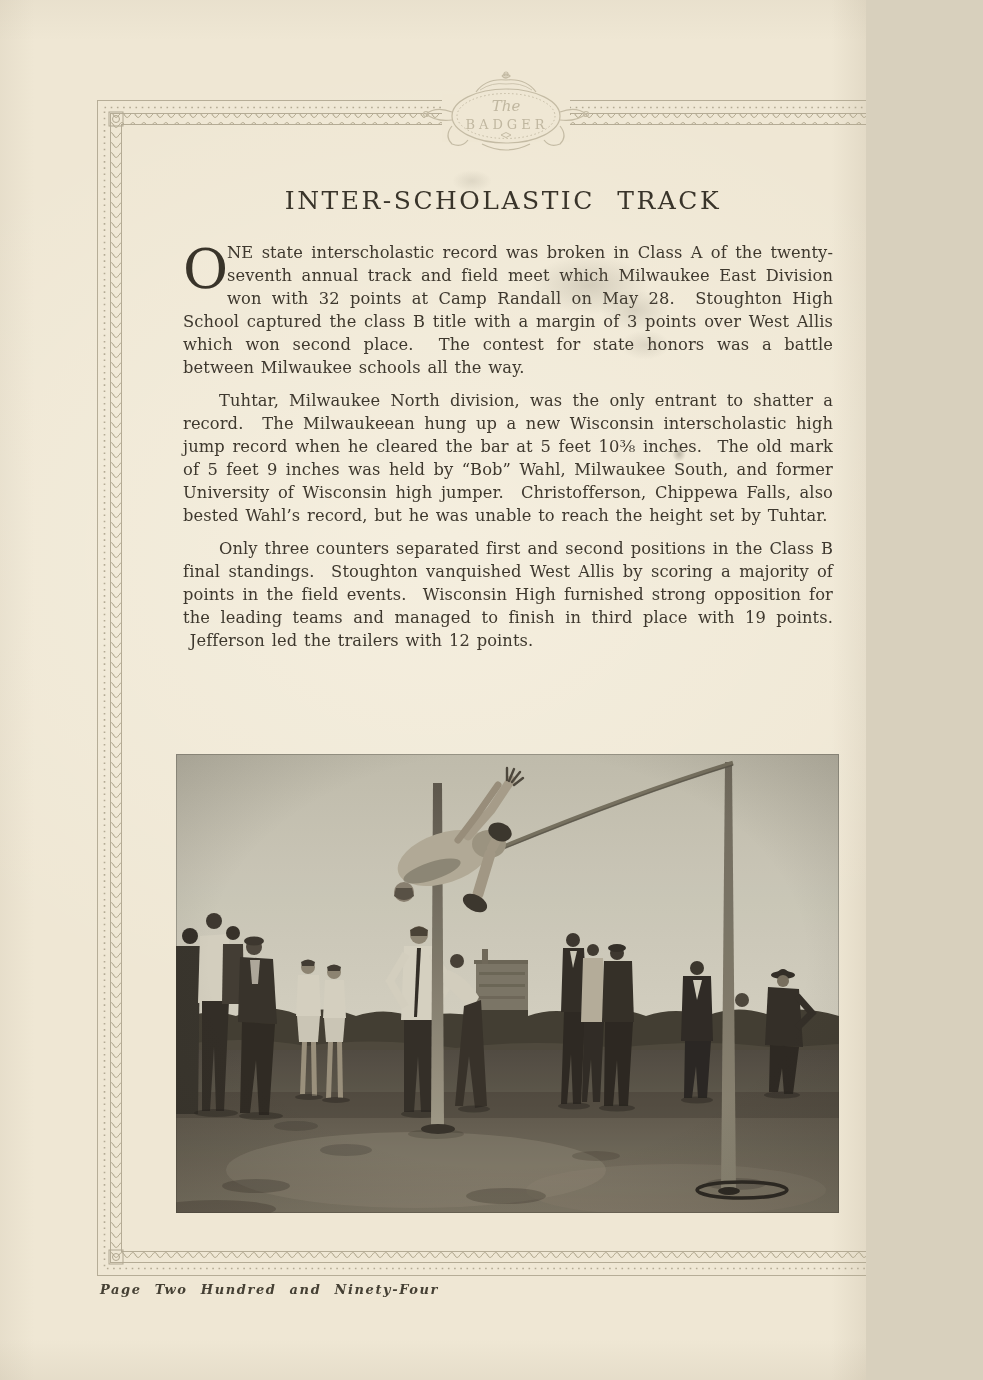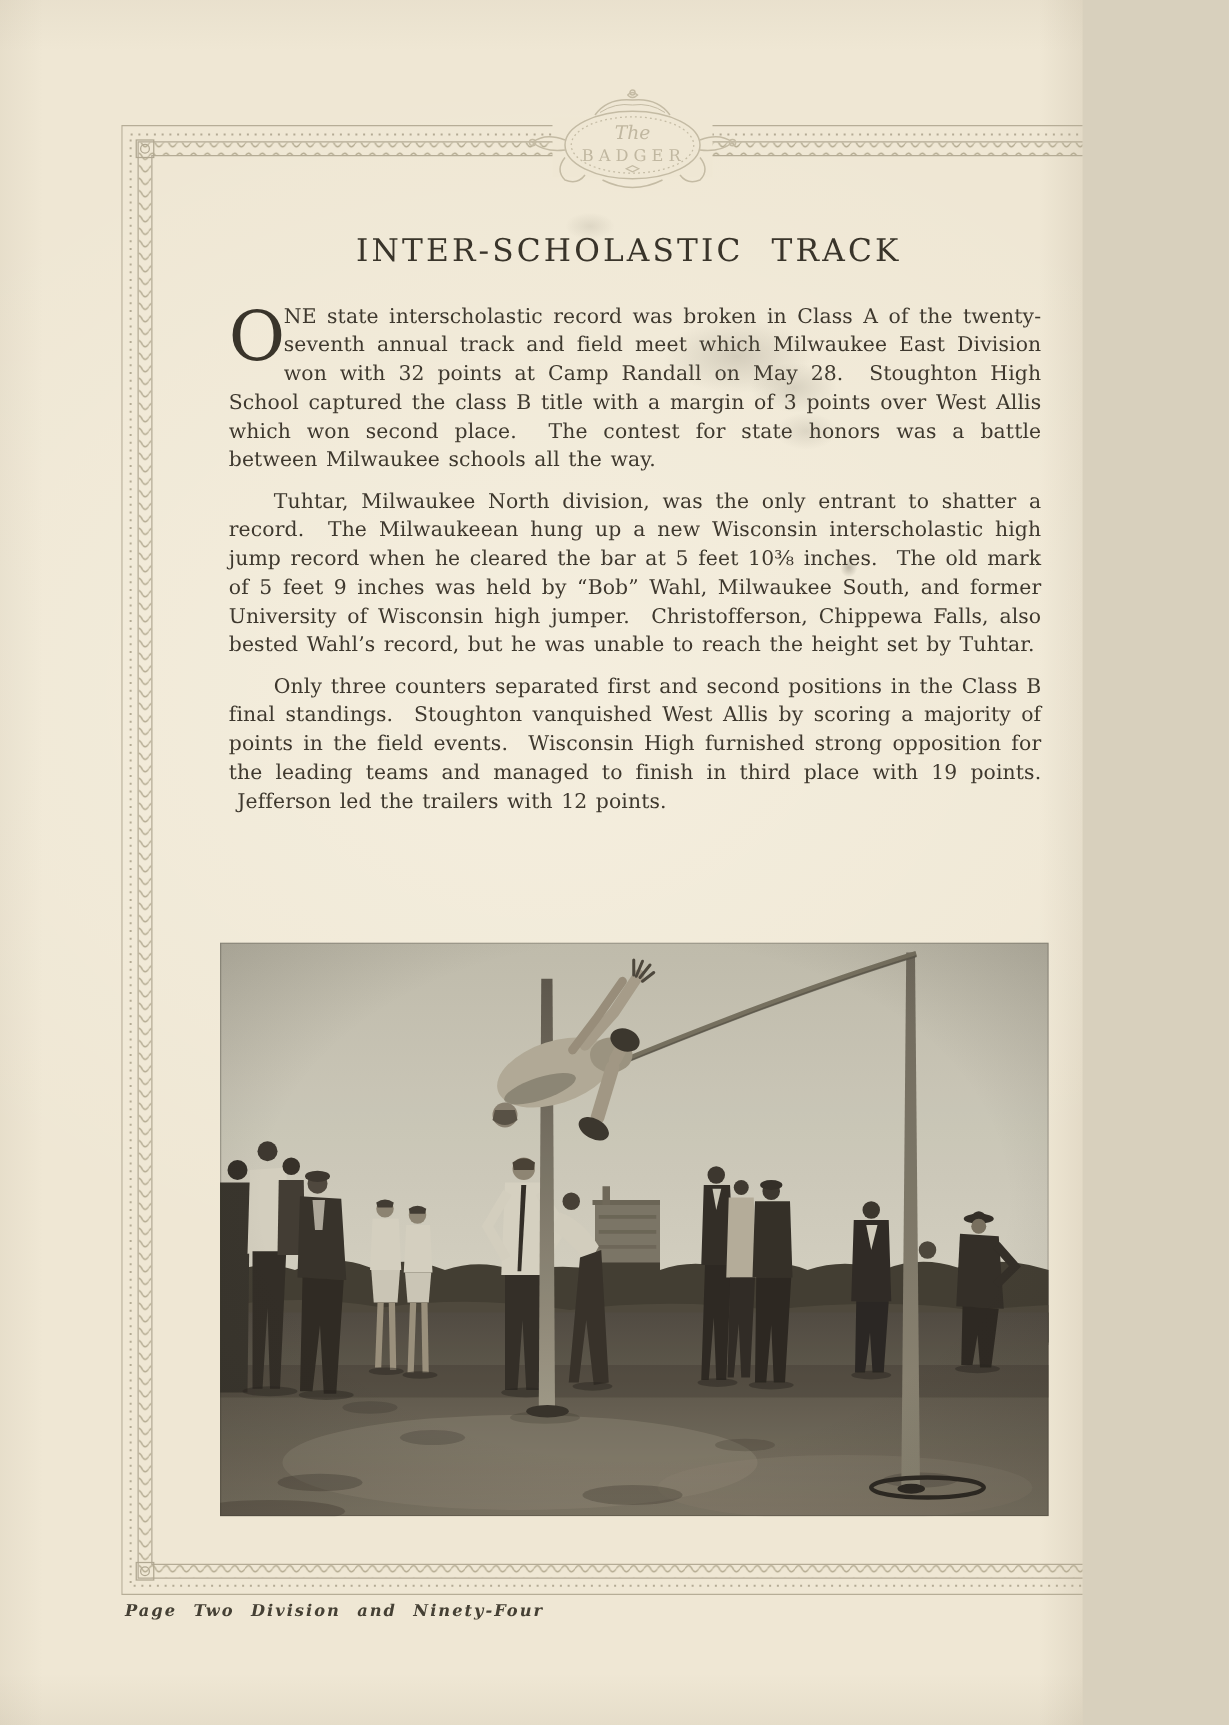--- a/index.html
+++ b/index.html
@@ -276,21 +276,21 @@
       <ellipse cx="324" cy="78" rx="12" ry="9" fill="#38332b" transform="rotate(20 324 78)"></ellipse>
       <path d="M314,100 L302,140" fill="none" stroke="#a39a86" stroke-width="11" stroke-linecap="round"></path>
       <ellipse cx="299" cy="149" rx="13" ry="8" fill="#38332b" transform="rotate(28 299 149)"></ellipse>
     </g>
 
     <rect x="0" y="0" width="663" height="459" fill="#8a7d5f" opacity="0.06"></rect>
     <rect x="0" y="0" width="663" height="459" fill="url(#vig)"></rect>
     <rect x="0.5" y="0.5" width="662" height="458" fill="none" stroke="#3c372d" stroke-opacity="0.3" stroke-width="1"></rect>
   </svg>
 
-  <p class="page-footer">Page Two Division and Ninety-Four</p>
+  <p class="page-footer">Page Two Hundred and Ninety-Four</p>
 
   <div class="smudge sm1"></div>
   <div class="smudge sm2"></div>
   <div class="smudge sm3"></div>
   <div class="smudge sm4"></div>
   <div class="smudge sm5"></div>
 
 </div>
 
 </body></html>

